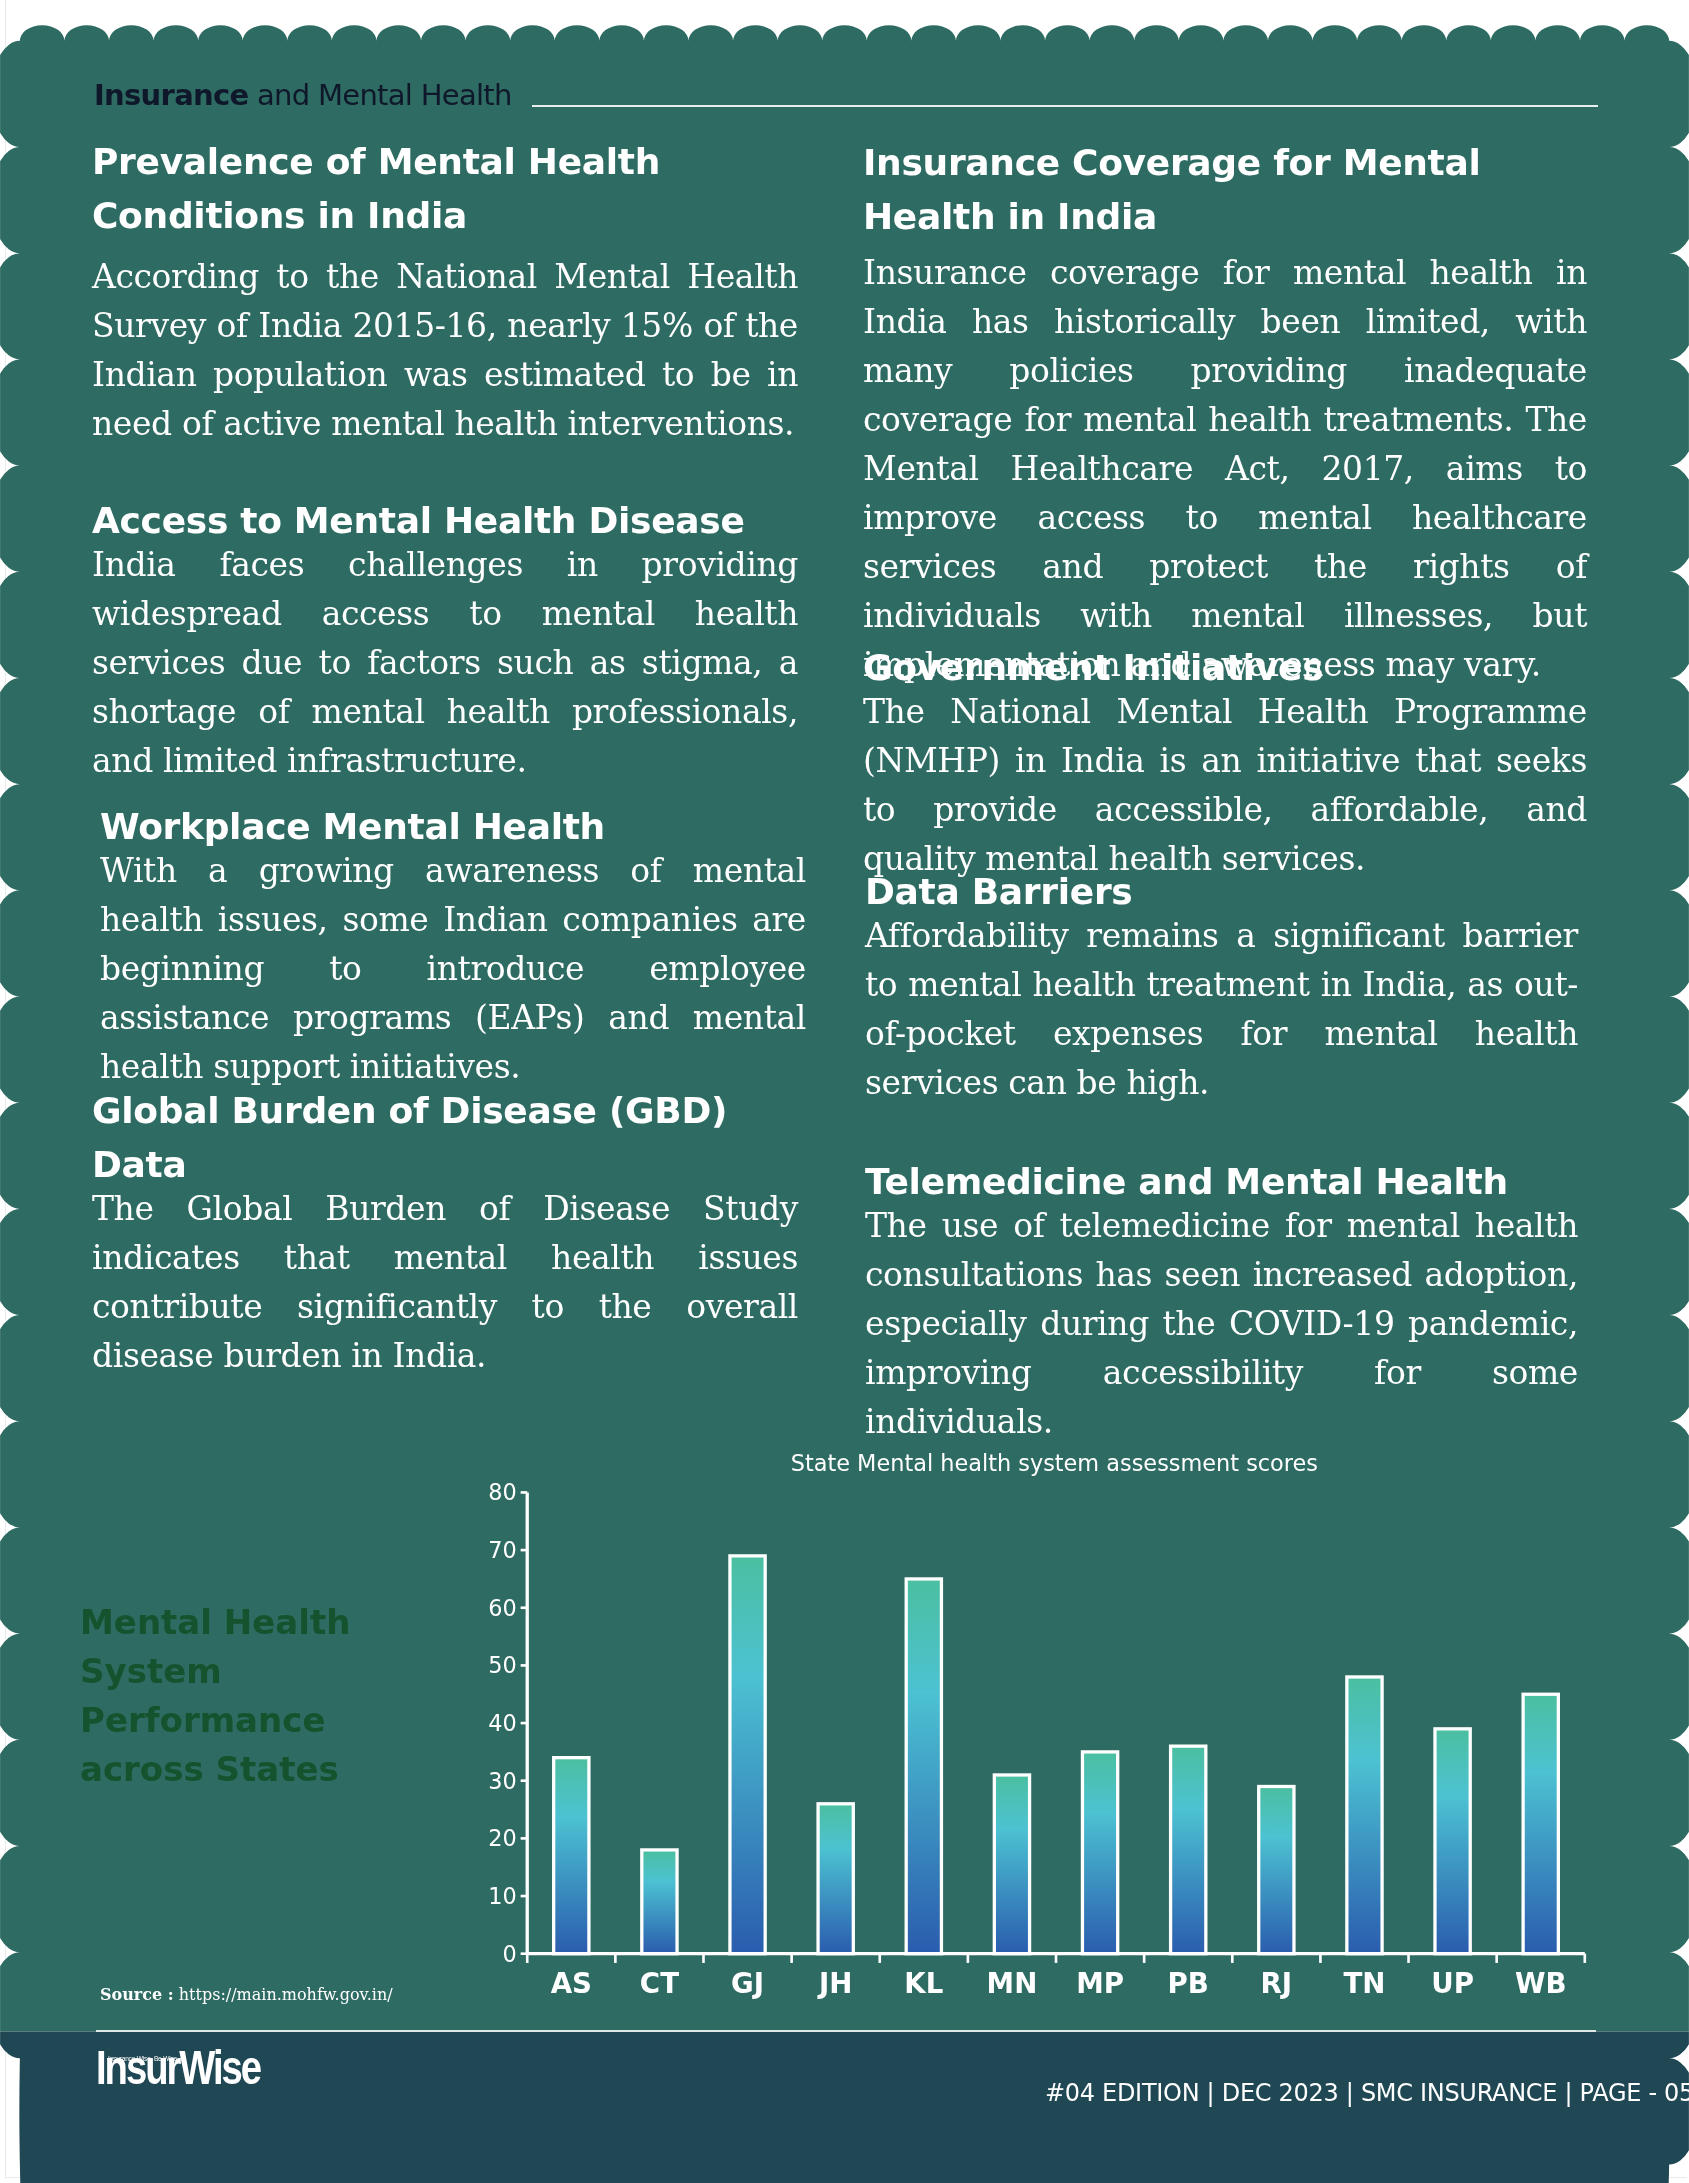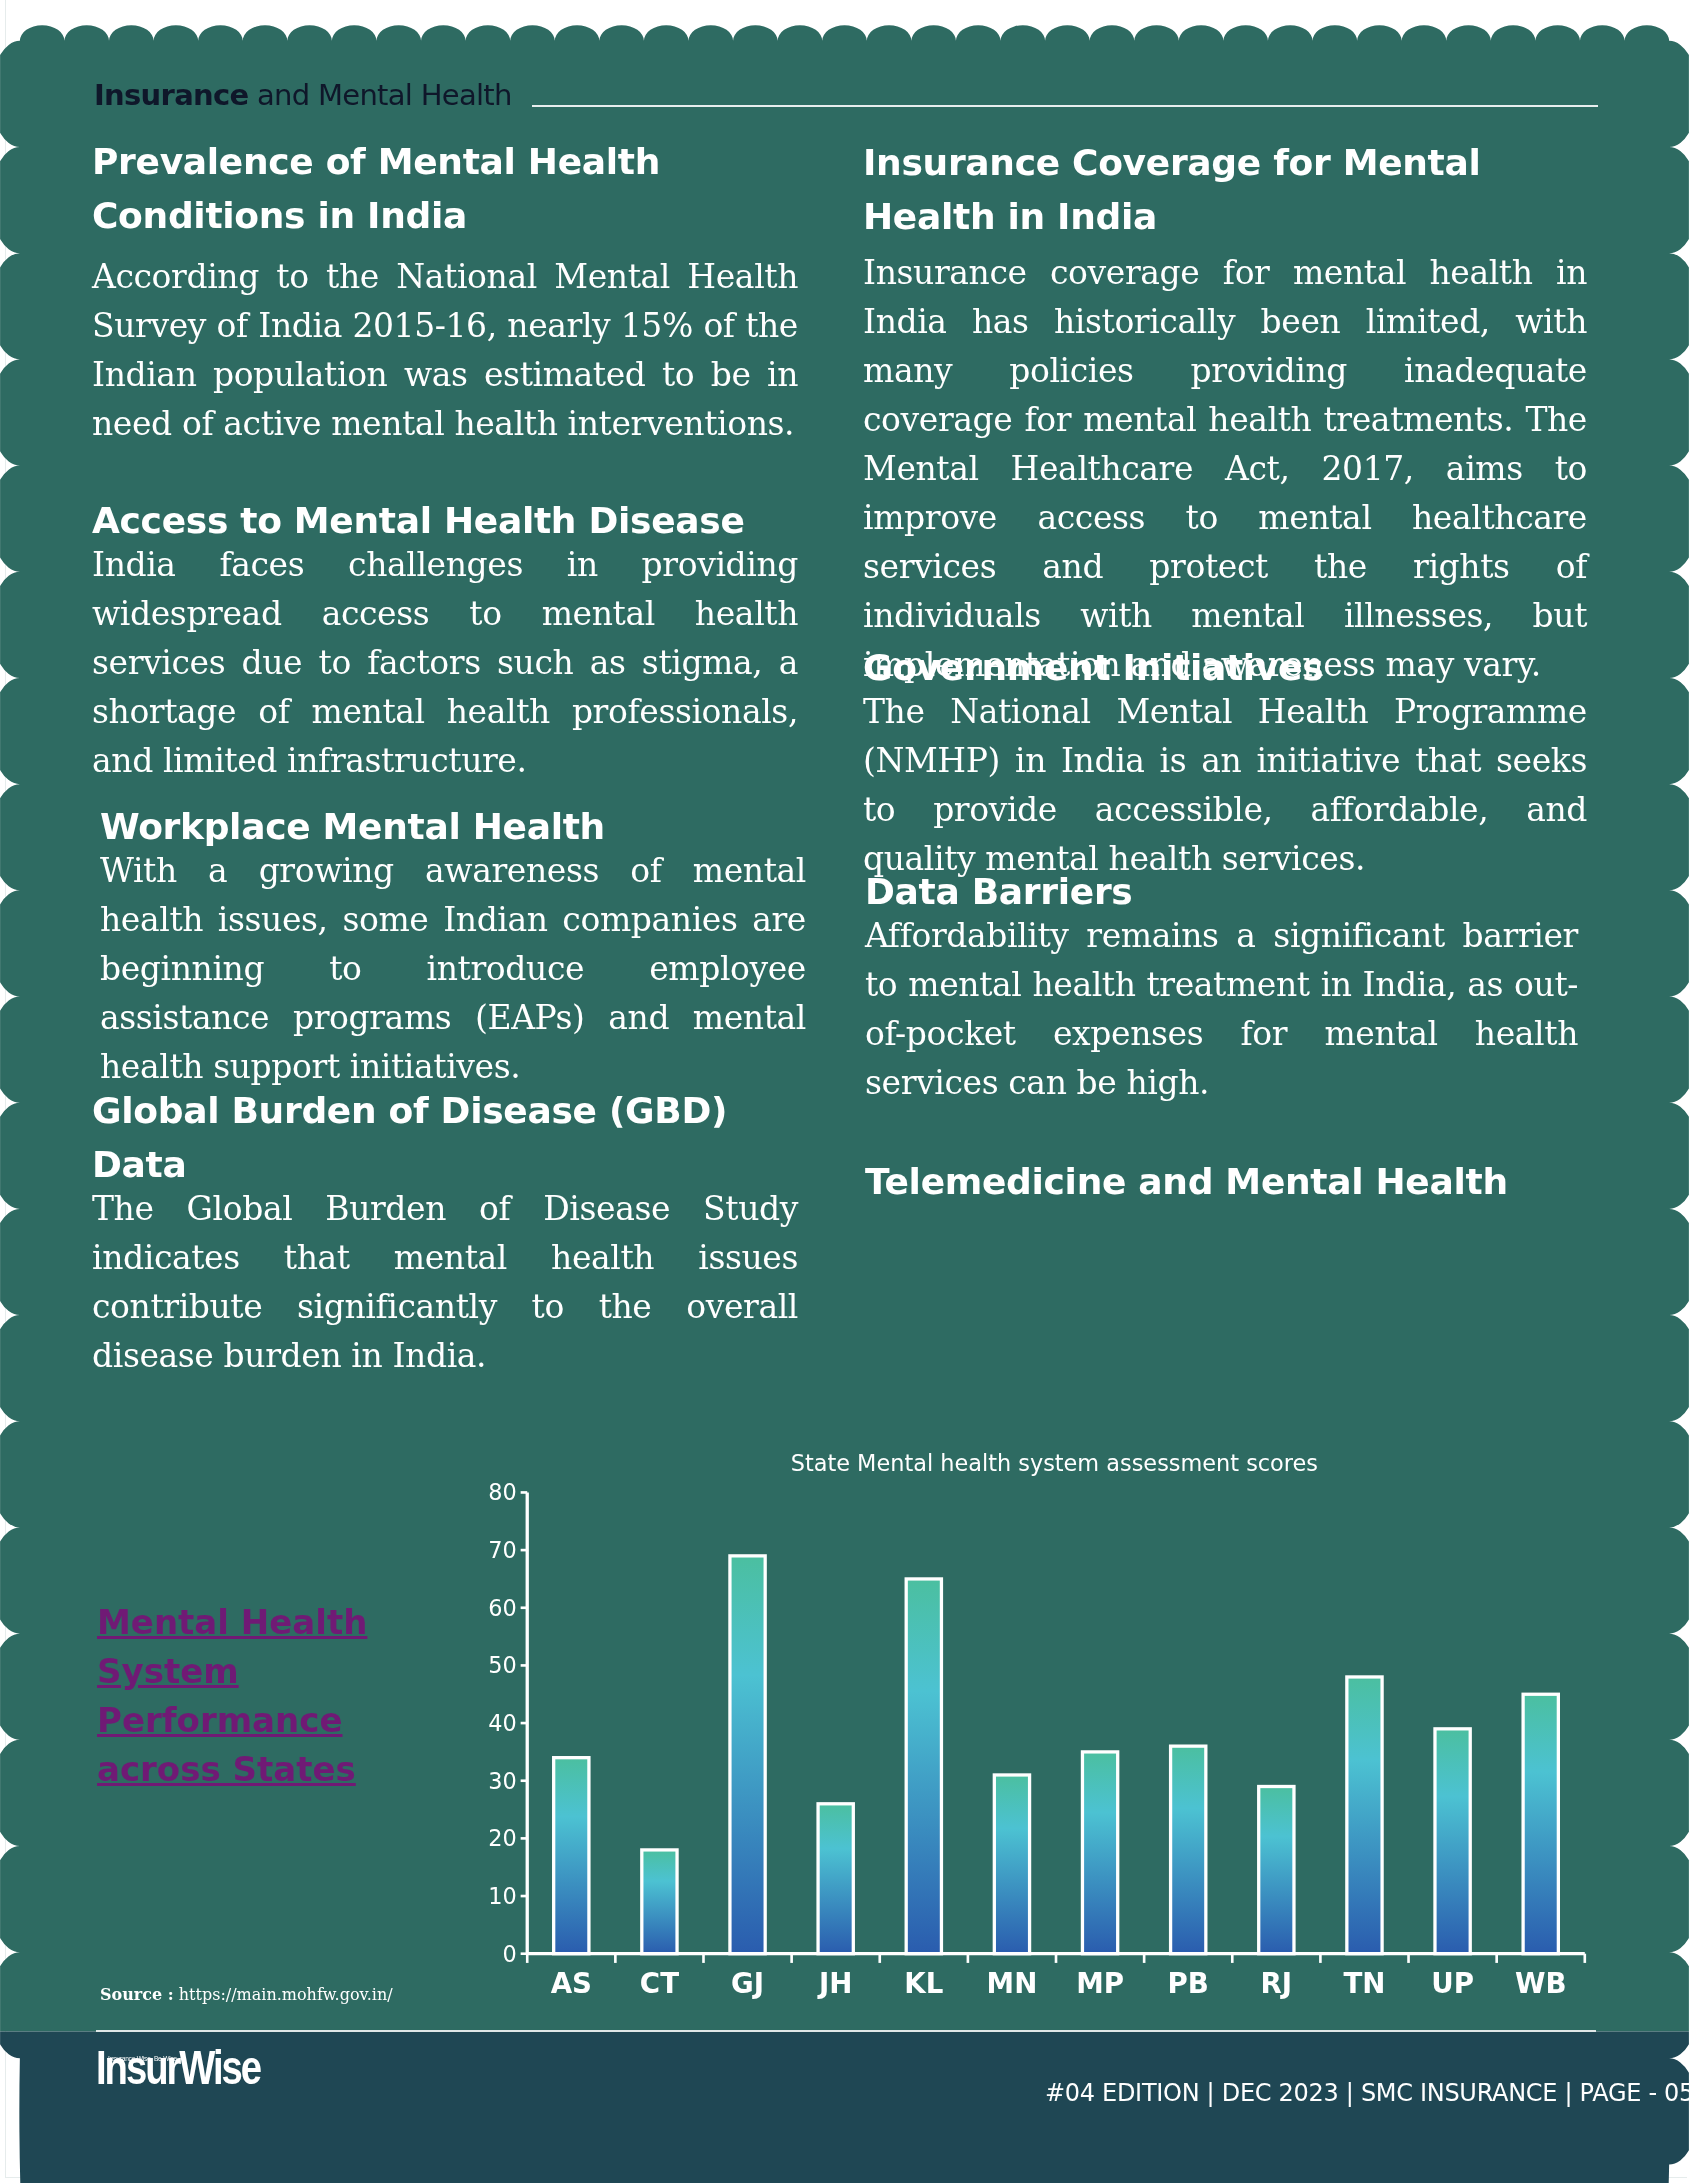--- a/index.html
+++ b/index.html
@@ -6,21 +6,21 @@
   body{width:1689px;height:2183px;position:relative;background:#ffffff;overflow:hidden;font-family:"Liberation Sans",sans-serif;}
   .page-edge{position:absolute;left:5.3px;top:0;width:1682px;height:2178px;border-left:1.3px solid #e6ecec;border-bottom:1.3px solid #e6ecec;box-sizing:border-box;}
   #frame{position:absolute;left:0;top:0;}
   .txt{position:absolute;color:#0f172a;}
   .kicker{left:94px;top:78px;font-size:29px;font-family:"DejaVu Sans",sans-serif;letter-spacing:-0.7px;}
   .kicker b{font-weight:bold;}
   .kicker-rule{position:absolute;left:532px;top:105px;width:1066px;height:2px;background:#e8eeee;}
   h2{margin:0;font-family:"DejaVu Sans",sans-serif;font-weight:bold;font-size:36px;line-height:54px;color:#fff;letter-spacing:-0.3px;}
   .body{font-family:"DejaVu Serif",serif;font-size:33px;line-height:49px;color:#fff;text-align:justify;letter-spacing:-0.4px;}
   .sec{position:absolute;}
-  .chart-side-title{position:absolute;left:97px;top:1598px;font-family:"DejaVu Sans",sans-serif;font-weight:bold;font-size:34px;line-height:49px;color:#701a75;width:369px;text-decoration:underline;}
+  .chart-side-title{position:absolute;left:80px;top:1598px;font-family:"DejaVu Sans",sans-serif;font-weight:bold;font-size:34px;line-height:49px;color:#14532d;width:369px;}
   .source{position:absolute;left:100px;top:1985px;font-family:"DejaVu Serif",serif;font-size:16px;color:#fff;}
   .source b{font-weight:bold;}
   .footer-rule{position:absolute;left:96px;top:2030px;width:1500px;height:2px;background:#dfe7e7;}
   .logo{position:absolute;left:96px;top:2043px;color:#fff;}
   .logo-tag{position:absolute;left:12px;top:12px;font-size:6.6px;white-space:nowrap;font-family:"Liberation Sans",sans-serif;letter-spacing:-0.2px;}
   .logo-name{font-family:"Liberation Sans",sans-serif;font-weight:bold;font-size:49px;letter-spacing:-2.6px;transform:scaleX(0.78);transform-origin:left;display:inline-block;line-height:1;}
   .footer-meta{position:absolute;left:1045px;top:2079px;font-family:"DejaVu Sans",sans-serif;font-size:24px;color:#fff;letter-spacing:-0.3px;white-space:nowrap;}
   #chart text{font-family:"DejaVu Sans",sans-serif;fill:#fff;}
 </style>
 </head>
@@ -68,20 +68,21 @@
 <div class="sec" style="left:863px;top:641px;width:724px;">
   <h2>Government Initiatives</h2>
   <div class="body" style="margin-top:-8px;">The National Mental Health Programme (NMHP) in India is an initiative that seeks to provide accessible, affordable, and quality mental health services.</div>
 </div>
 <div class="sec" style="left:865px;top:865px;width:713px;">
   <h2>Data Barriers</h2>
   <div class="body" style="margin-top:-8px;">Affordability remains a significant barrier to mental health treatment in India, as out-of-pocket expenses for mental health services can be high.</div>
 </div>
 <div class="sec" style="left:865px;top:1155px;width:713px;">
   <h2>Telemedicine and Mental Health</h2>
+  <div class="body" style="margin-top:-8px;">The use of telemedicine for mental health consultations has seen increased adoption, especially during the COVID-19 pandemic, improving accessibility for some individuals.</div>
 </div>
 
 <div class="chart-side-title">Mental Health System Performance across States</div>
 
 <svg id="chart" width="1689" height="2183" style="position:absolute;left:0;top:0;" viewBox="0 0 2563 3313">
   <defs>
     <linearGradient id="barGrad" x1="0" y1="0" x2="0" y2="1">
       <stop id="g0" offset="0" stop-color="#4bbfa0"></stop>
       <stop id="g1" offset="0.3" stop-color="#4cc2d2"></stop>
       <stop id="g2" offset="1" stop-color="#2a5cae"></stop>

